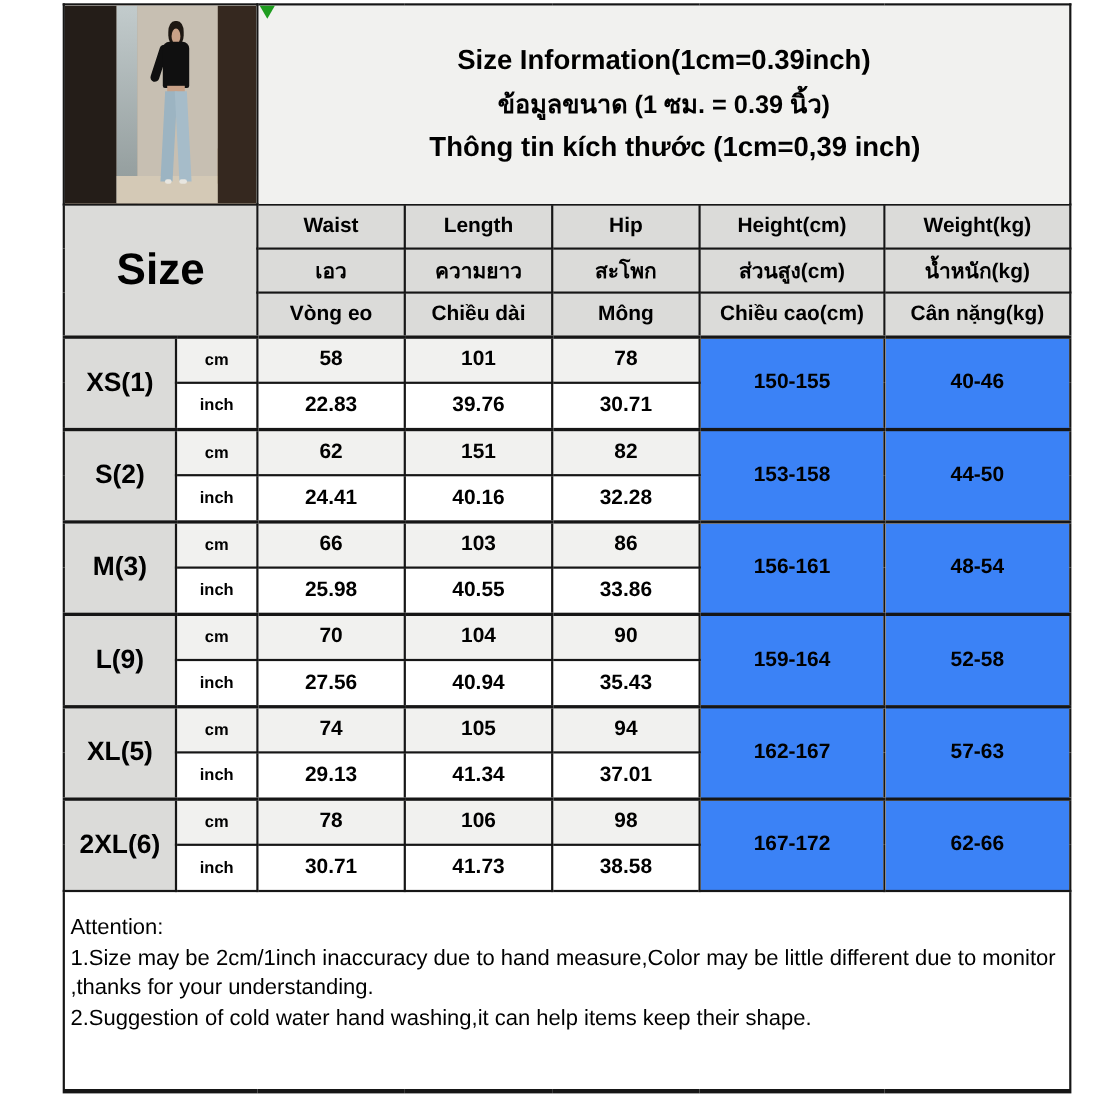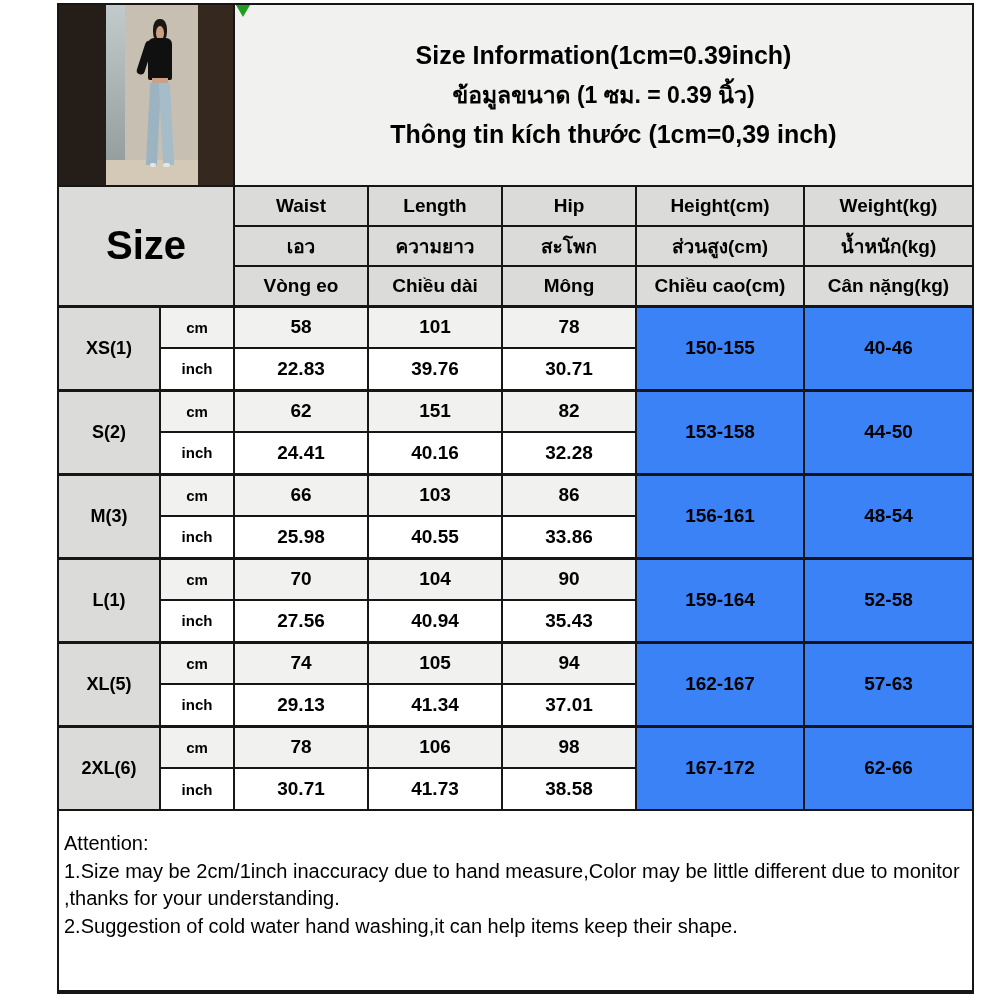--- a/index.html
+++ b/index.html
@@ -27,21 +27,21 @@
   .title-l1{ font-weight:bold; font-size:25px; margin-bottom:7px; }
   .title-l2{ font-weight:bold; font-size:23px; margin-bottom:7px; }
   .title-l3{ font-weight:bold; font-size:25px;padding-left:20px; }
   .corner-flag{
     position:absolute; left:1px; top:0; width:0; height:0;
     border-left:7px solid transparent; border-right:7px solid transparent;
     border-top:12px solid #1f9d1f;
   }
   .hdr{ background:#dbdbd9; font-weight:bold; font-size:19px; }
   .size-big{ background:#dbdbd9; font-weight:bold; font-size:40px;margin-top:48px; }
-  .size-cell{ background:#dbdbd9; font-weight:bold; font-size:18px; }
+  .size-cell{ background:#dbdbd9; font-weight:bold; font-size:24px; }
   .unit{ font-weight:bold; font-size:15px; }
   .val{ font-weight:bold; font-size:19px; }
   .cmbg{ background:#f1f1ef; }
   .inchbg{ background:#ffffff; }
   .range-cell{ background:#3b82f6; font-weight:bold; font-size:19px; }
   tr.blk td{ border-top-width:3px; }            
   tr.inch-row td{ border-top-width:1px; }       
   .attention-cell{
     background:#fff; text-align:left; vertical-align:top;
     font-size:20px; font-weight:normal; line-height:1.38; padding:19px 5px 0 5px;
@@ -180,21 +180,21 @@
     <td class="range-cell" rowspan="2">48-54</td>
   </tr>
   <tr class="r-data inch-row">
     <td class="unit inchbg">inch</td>
     <td class="val inchbg">25.98</td>
     <td class="val inchbg">40.55</td>
     <td class="val inchbg">33.86</td>
   </tr>
 
   <tr class="r-data blk cm-row">
-    <td class="size-cell" rowspan="2">L(1)</td>
+    <td class="size-cell" rowspan="2">L(9)</td>
     <td class="unit cmbg">cm</td>
     <td class="val cmbg">70</td>
     <td class="val cmbg">104</td>
     <td class="val cmbg">90</td>
     <td class="range-cell" rowspan="2">159-164</td>
     <td class="range-cell" rowspan="2">52-58</td>
   </tr>
   <tr class="r-data inch-row">
     <td class="unit inchbg">inch</td>
     <td class="val inchbg">27.56</td>

